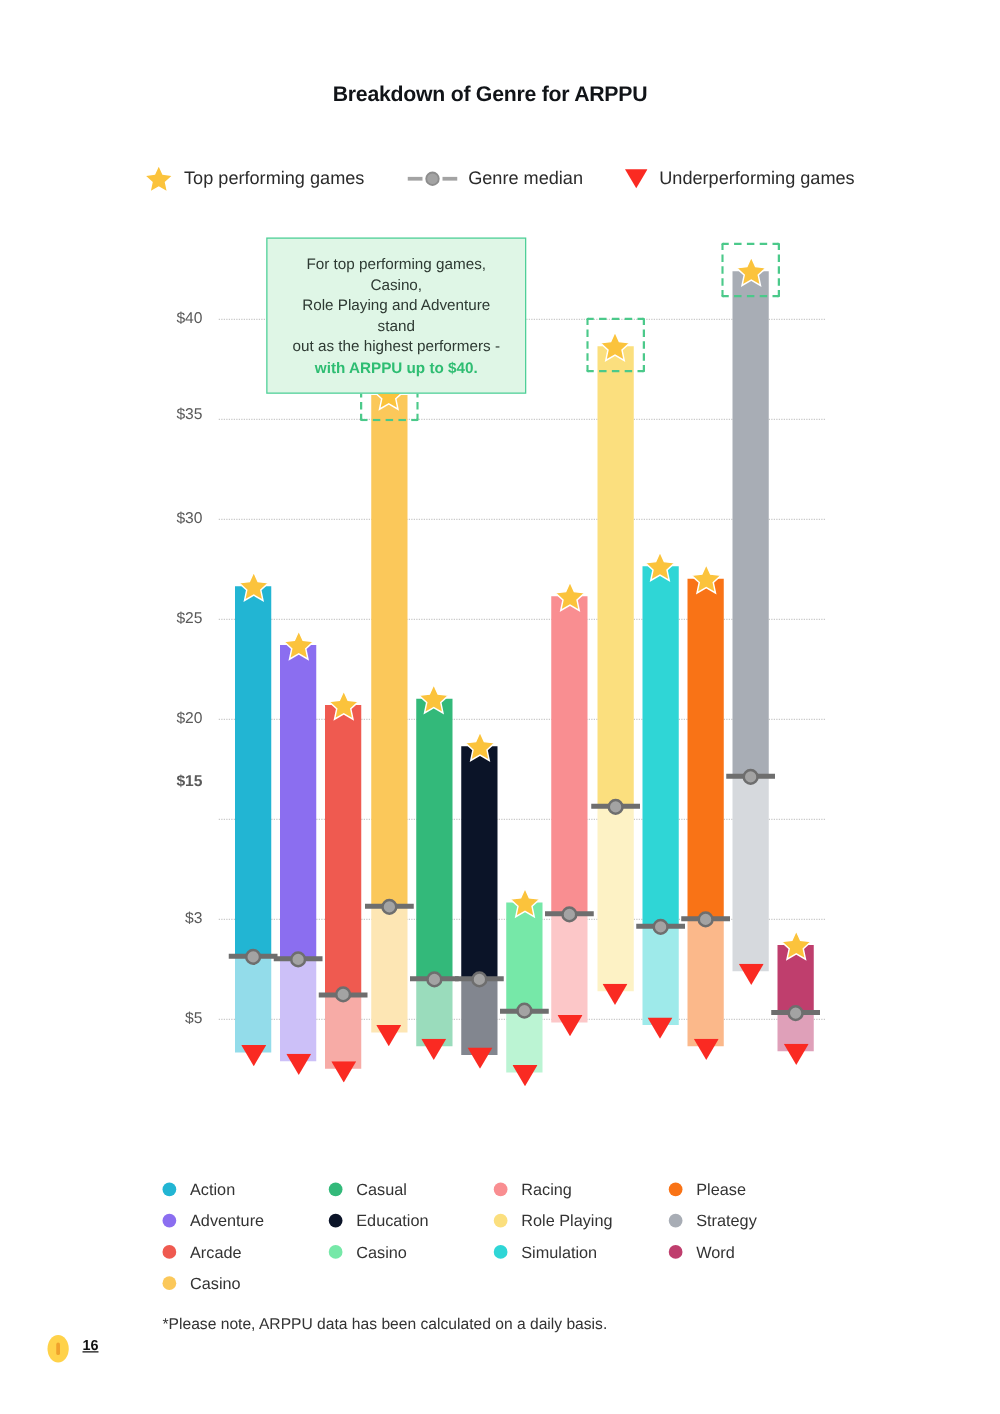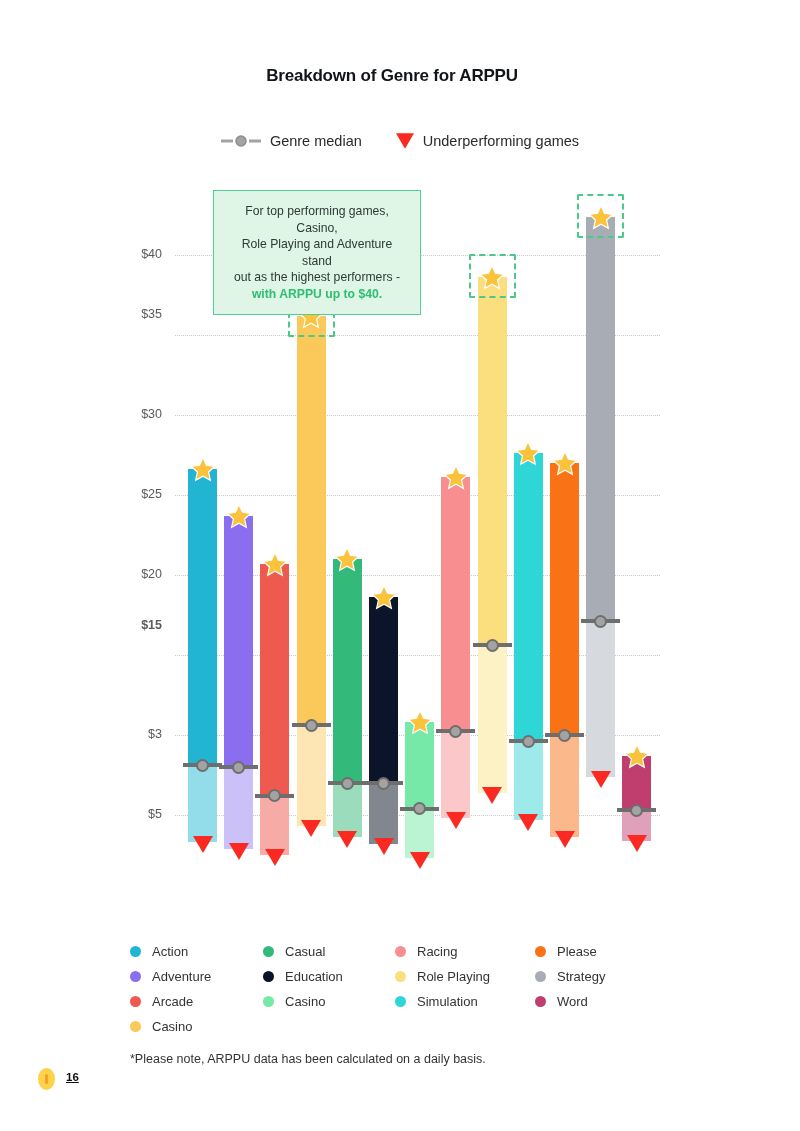--- a/index.html
+++ b/index.html
@@ -80,20 +80,26 @@
   .page-num{
     position:absolute;left:66px;top:1071px;font-size:11.5px;font-weight:bold;color:#111;text-decoration:underline;
   }
 </style>
 </head>
 <body>
 
 <div class="title">Breakdown of Genre for ARPPU</div>
 
 <div class="top-legend">
+  <div class="tl-item">
+    <svg class="tl-star" viewBox="0 0 24 24">
+      <polygon points="12,1.5 15.2,8.6 23,9.5 17.2,14.8 18.8,22.5 12,18.6 5.2,22.5 6.8,14.8 1,9.5 8.8,8.6" fill="#fbc33c"></polygon>
+    </svg>
+    <span>Top performing games</span>
+  </div>
   <div class="tl-item">
     <svg class="tl-median" viewBox="0 0 40 14">
       <rect x="0" y="5.5" width="12" height="3" fill="#a3a3a3"></rect>
       <rect x="28" y="5.5" width="12" height="3" fill="#a3a3a3"></rect>
       <circle cx="20" cy="7" r="5" fill="#a3a3a3" stroke="#8d8d8d" stroke-width="1.5"></circle>
     </svg>
     <span>Genre median</span>
   </div>
   <div class="tl-item">
     <svg class="tl-tri" viewBox="0 0 20 17">
@@ -110,21 +116,21 @@
     <div class="ytick" style="top: 727px;">$3</div>
     <div class="gridline" style="top: 655px;"></div>
     <div class="ytick" style="top: 618px; font-weight: bold;">$15</div>
     <div class="gridline" style="top: 575px;"></div>
     <div class="ytick" style="top: 567px;">$20</div>
     <div class="gridline" style="top: 495px;"></div>
     <div class="ytick" style="top: 487px;">$25</div>
     <div class="gridline" style="top: 415px;"></div>
     <div class="ytick" style="top: 407px;">$30</div>
     <div class="gridline" style="top: 335px;"></div>
-    <div class="ytick" style="top: 307px;">$35</div>
+    <div class="ytick" style="top: 324px;">$35</div>
     <div class="gridline" style="top: 255px;"></div>
     <div class="ytick" style="top: 247px;">$40</div>
     <div class="bar" title="Action" style="left: 188px; top: 469.4px; width: 29px; height: 372.8px;">
       <div class="upper" style="height: 296px; background: rgb(34, 181, 211);"></div>
       <div class="lower" style="height: 76.8px; background: rgb(147, 220, 234);"></div>
     </div>
     <div class="median" style="left: 183px; top: 763.4px; width: 39px;"></div>
     <div class="median-dot" style="left: 196px; top: 758.9px;"></div>
     <svg viewBox="0 0 24 24" class="star" style="left: 189.5px; top: 456.4px;">
       <polygon points="12,1.5 15.2,8.6 23,9.5 17.2,14.8 18.8,22.5 12,18.6 5.2,22.5 6.8,14.8 1,9.5 8.8,8.6" fill="#fbc33c" stroke="#ffffff" stroke-width="1.1"></polygon>

